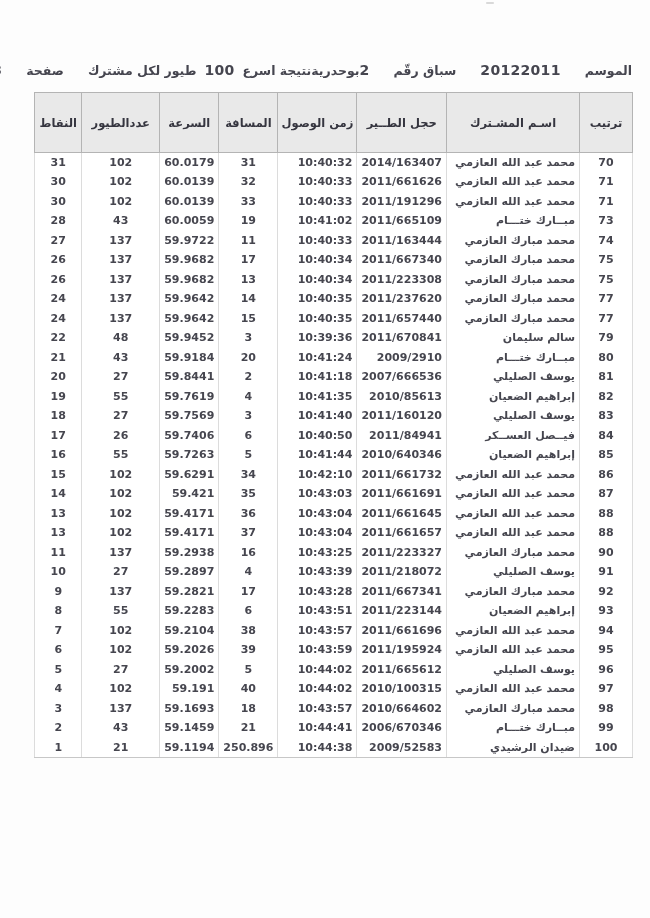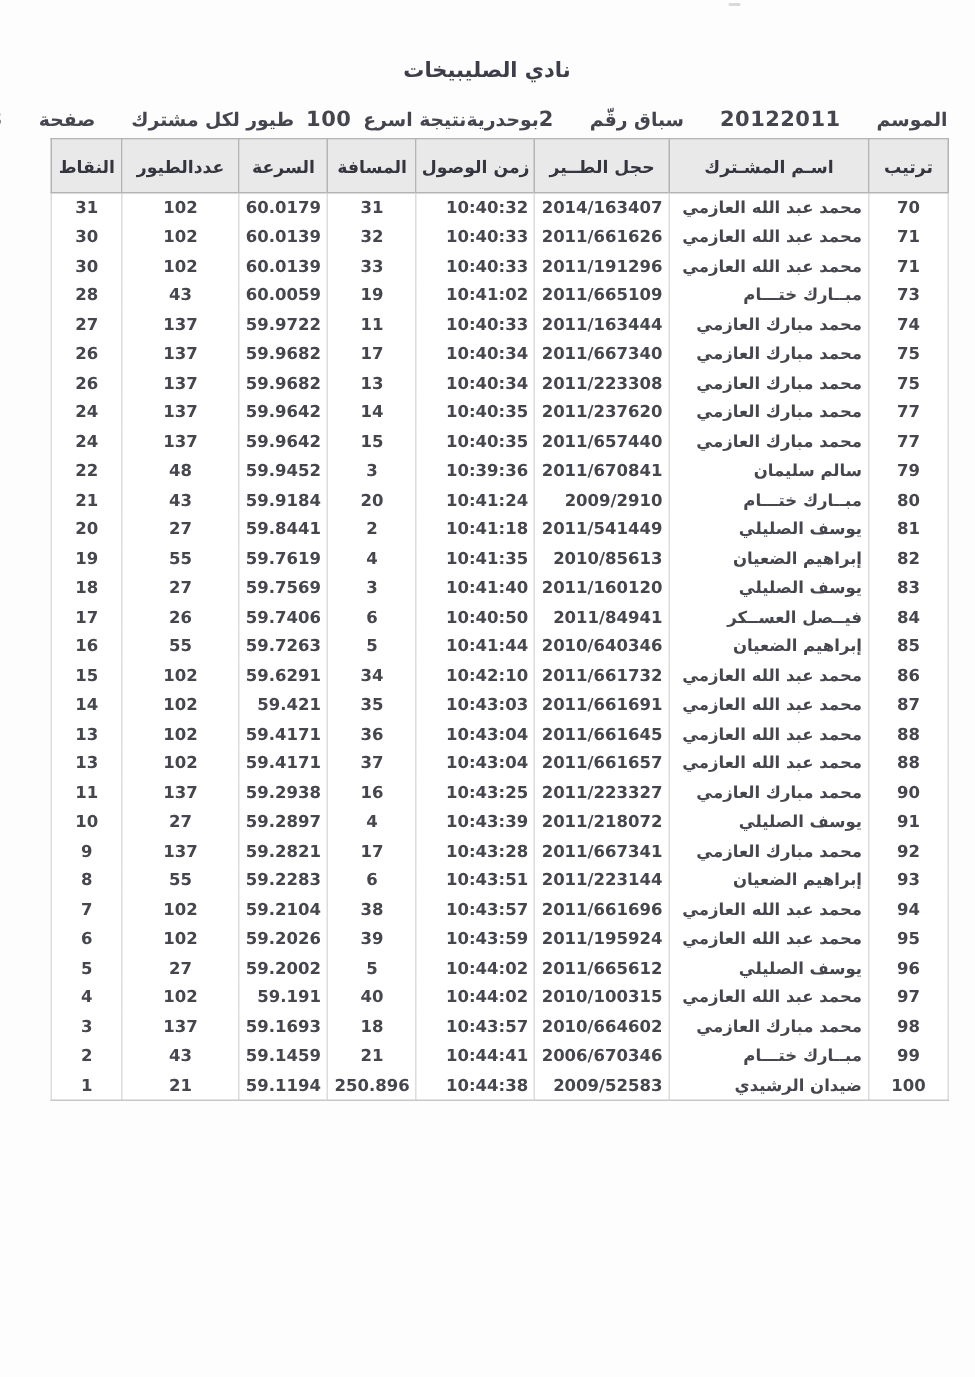--- a/index.html
+++ b/index.html
@@ -16,31 +16,31 @@
     font-size:14px;font-weight:bold;color:#3e3e4a;letter-spacing:.2px;
   }
   .infoline{
     position:absolute;top:62px;right:18px;left:42px;
     display:flex;justify-content:space-between;align-items:baseline;
     font-size:12.5px;font-weight:bold;color:#45454f;white-space:nowrap;
   }
   .infoline .grp{display:flex;align-items:baseline;}
   .infoline .sp-sm{margin-left:8px;}
   .infoline .sp-md{margin-left:24px;}
-  .infoline .sp-lg{margin-left:24px;margin-top:10px;}
+  .infoline .sp-lg{margin-left:24px;}
   .num-lg{font-size:14px;letter-spacing:.3px;}
   table.results{
     position:absolute;top:92px;right:17px;
     border-collapse:collapse;table-layout:fixed;
     background:#fff;
   }
   table.results th{
     background:#e9e9e9;border:1px solid #b4b4b4;
     font-size:11.5px;font-weight:bold;color:#35353f;
-    height:27px;padding:4px 3px;text-align:center;white-space:nowrap;overflow:hidden;
+    height:27px;padding:16px 3px;text-align:center;white-space:nowrap;overflow:hidden;
   }
   table.results td{
     border-left:1px solid #dcdcdc;border-right:1px solid #dcdcdc;
     font-size:11px;font-weight:bold;color:#46464f;
     padding:0 4px;white-space:nowrap;overflow:hidden;
   }
   table.results tbody tr{height:19.5px;}
   table.results tbody tr:last-child td{border-bottom:1px solid #c7c7c7;}
   .c-rank{width:44px;text-align:center;}
   .c-name{width:124px;text-align:right;font-size:10.5px;padding-right:10px;padding-left:2px;margin-left:28px;}
@@ -51,21 +51,20 @@
   .c-pigeons{width:69px;text-align:center;direction:ltr;}
   .c-points{width:38px;text-align:center;direction:ltr;}
 </style>
 </head>
 <body>
 
 <div class="page">
 
   <div class="scan-artifact"></div>
 
-  <div class="club-title">نادي الصليبيخات</div>
 
   <div class="infoline">
     <span class="grp">
       <span class="sp-md">الموسم</span>
       <span class="num-lg sp-lg">20122011</span>
       <span class="sp-lg">سباق رقّم</span>
       <span class="num-lg">2</span>
     </span>
     <span class="grp">
       <span>بوحدرية</span>
@@ -199,21 +198,21 @@
     <td class="c-ring">2009/2910</td>
     <td class="c-arrival">10:41:24</td>
     <td class="c-distance">20</td>
     <td class="c-speed">59.9184</td>
     <td class="c-pigeons">43</td>
     <td class="c-points">21</td>
   </tr>
         <tr>
     <td class="c-rank">81</td>
     <td class="c-name">يوسف الصليلي</td>
-    <td class="c-ring">2011/541449</td>
+    <td class="c-ring">2007/666536</td>
     <td class="c-arrival">10:41:18</td>
     <td class="c-distance">2</td>
     <td class="c-speed">59.8441</td>
     <td class="c-pigeons">27</td>
     <td class="c-points">20</td>
   </tr>
         <tr>
     <td class="c-rank">82</td>
     <td class="c-name">إبراهيم الضعيان</td>
     <td class="c-ring">2010/85613</td>

